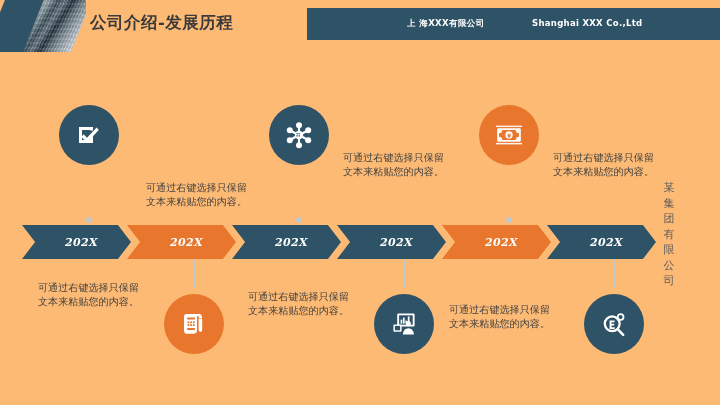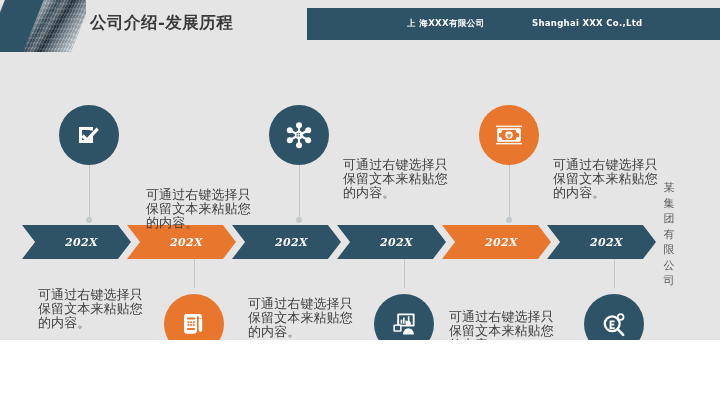--- a/index.html
+++ b/index.html
@@ -6,22 +6,22 @@
     margin: 0;
     padding: 0;
     background: #ffffff;
   }
   body {
     font-family: "DejaVu Sans", "Liberation Sans", sans-serif;
   }
   #slide {
     position: relative;
     width: 720px;
-    height: 340px;
-    background: #e5e5e5;
+    height: 405px;
+    background: #fdba74;
     overflow: hidden;
   }
 
   
   .logo-wrap {
     position: absolute;
     left: 0px;
     top: 0px;
     width: 86px;
     height: 52px;
@@ -166,26 +166,25 @@
     align-items: center;
     justify-content: center;
   }
   .circle.dark   { background: #2e5266; }
   .circle.orange { background: #e8762c; }
   .circle svg { display: block; }
 
   
   .caption {
     position: absolute;
-    font-size: 13px;
+    font-size: 10px;
     line-height: 14px;
     color: #3f3f3f;
     width: 108px;
     letter-spacing: 0.1px;
-    margin-top: 7px;
   }
 </style>
 </head>
 <body>
 
 <div id="slide">
 
   <div class="logo-wrap">
     <div class="logo-shape-a"></div>
     <div class="logo-shape-b"></div>

